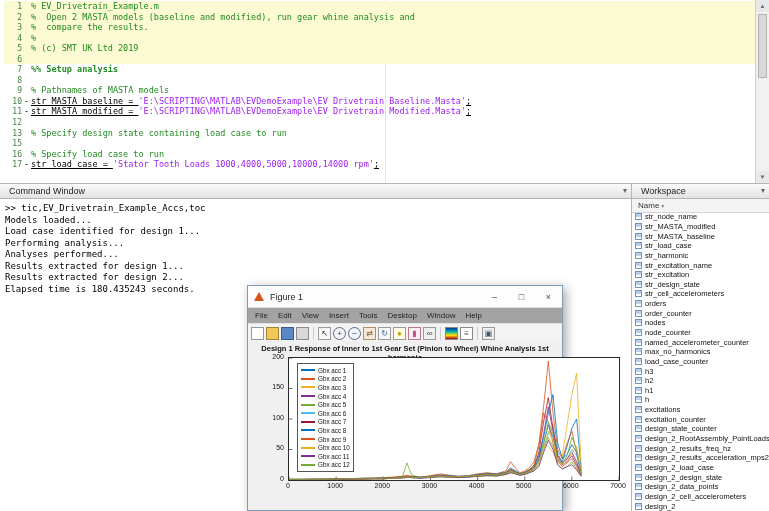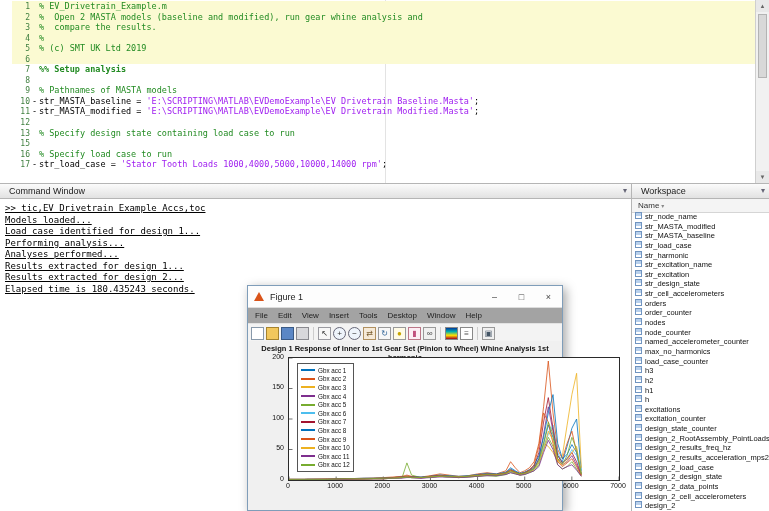--- a/index.html
+++ b/index.html
@@ -3,30 +3,30 @@
 <meta charset="utf-8">
 <style>
   html,body{margin:0;padding:0;}
   body{width:769px;height:511px;position:relative;overflow:hidden;background:#fff;
        font-family:"Liberation Sans",sans-serif;-webkit-font-smoothing:antialiased;}
   #app{position:absolute;inset:0;box-shadow:inset 0 0 0 1px #9a9a9a;}
 
   
   #editor{position:absolute;left:0;top:0;width:769px;height:184px;background:#fff;
           border-bottom:1px solid #b5b5b5;box-sizing:border-box;overflow:hidden;}
-  #editor-lines{position:absolute;left:12px;top:1px;right:14px;}
+  #editor-lines{position:absolute;left:4px;top:1px;right:14px;}
   .ed-line{height:10.55px;line-height:10.55px;white-space:pre;
            font-family:"DejaVu Sans Mono",monospace;font-size:8.5px;}
   .ed-line.hl{background:#fbfad2;}
   .gut{display:inline-block;width:18px;text-align:right;color:#3f7f3f;font-size:8px;}
   .dash{display:inline-block;width:9px;text-align:center;color:#000;}
   .tok-comment{color:#228b22;}
   .tok-section{color:#228b22;font-weight:bold;}
   .tok-string{color:#a020f0;}
-  .tok-code{color:#000;}
+  .tok-code{color:#000;text-decoration:underline;}
   #col-ruler{position:absolute;left:385px;top:0;bottom:0;width:1px;background:#e3e3e3;}
   #ed-scroll{position:absolute;right:0;top:0;width:14px;height:183px;background:#f1f1f1;
              border-left:1px solid #cfcfcf;box-sizing:border-box;}
   .scr-arrow{position:absolute;left:0;width:13px;height:12px;text-align:center;
              font-size:6px;color:#666;line-height:12px;background:#e8e8e8;}
   #ed-thumb{position:absolute;left:2px;top:14px;width:9px;height:64px;background:#d8d8d8;
             border:1px solid #b3b3b3;box-sizing:border-box;}
 
   
   .panel-hdr{position:absolute;height:15px;background:linear-gradient(#fbfbfb,#e2e2e2);
@@ -34,29 +34,29 @@
              font-size:9px;color:#222;line-height:14px;padding-left:9px;}
   #cmd-hdr{left:0;top:184px;width:632px;border-right:1px solid #b5b5b5;}
   #ws-hdr{left:632px;top:184px;width:137px;}
   .panel-menu{float:right;margin-right:4px;color:#667;font-size:8px;}
 
   
   #cmd-body{position:absolute;left:0;top:199px;width:632px;height:312px;background:#fff;
             border-right:1px solid #b5b5b5;box-sizing:border-box;
             padding:4px 0 0 5px;}
   .cmd-line{height:11.5px;line-height:11.5px;white-space:pre;
-            font-family:"DejaVu Sans Mono",monospace;font-size:9px;color:#000;text-decoration:underline;}
+            font-family:"DejaVu Sans Mono",monospace;font-size:9px;color:#000;}
 
   
   #ws-body{position:absolute;left:632px;top:199px;width:137px;height:312px;background:#fff;}
   #ws-colhdr{height:13px;background:#f4f4f4;border-bottom:1px solid #d5d5d5;
              font-size:8px;color:#333;line-height:13px;padding-left:6px;}
   #ws-sort{color:#888;font-size:6px;margin-left:2px;}
   #ws-items{position:absolute;left:0;top:13px;right:0;bottom:0;overflow:hidden;}
-  .ws-item{height:9.65px;display:flex;align-items:flex-start;gap:3px;padding-left:3px;}
+  .ws-item{height:9.65px;display:flex;align-items:center;gap:3px;padding-left:3px;}
   .ws-ico{width:7px;height:7px;flex:none;border:1px solid #7094c0;box-sizing:border-box;
           background:linear-gradient(180deg,#b8d0ec 0,#b8d0ec 3px,#fff 3px);}
   .ws-label{font-size:7.5px;color:#111;white-space:nowrap;overflow:hidden;}
 
   
   #figwin{position:absolute;left:247px;top:285px;width:316px;height:226px;background:#f0f0f0;
           border:1px solid #7f9db9;box-sizing:border-box;z-index:5;
           box-shadow:3px 3px 10px rgba(0,0,0,.35);}
   #fig-titlebar{height:21px;background:#fdfdfd;border-bottom:1px solid #dcdcdc;
                 display:flex;align-items:center;padding-left:6px;}

